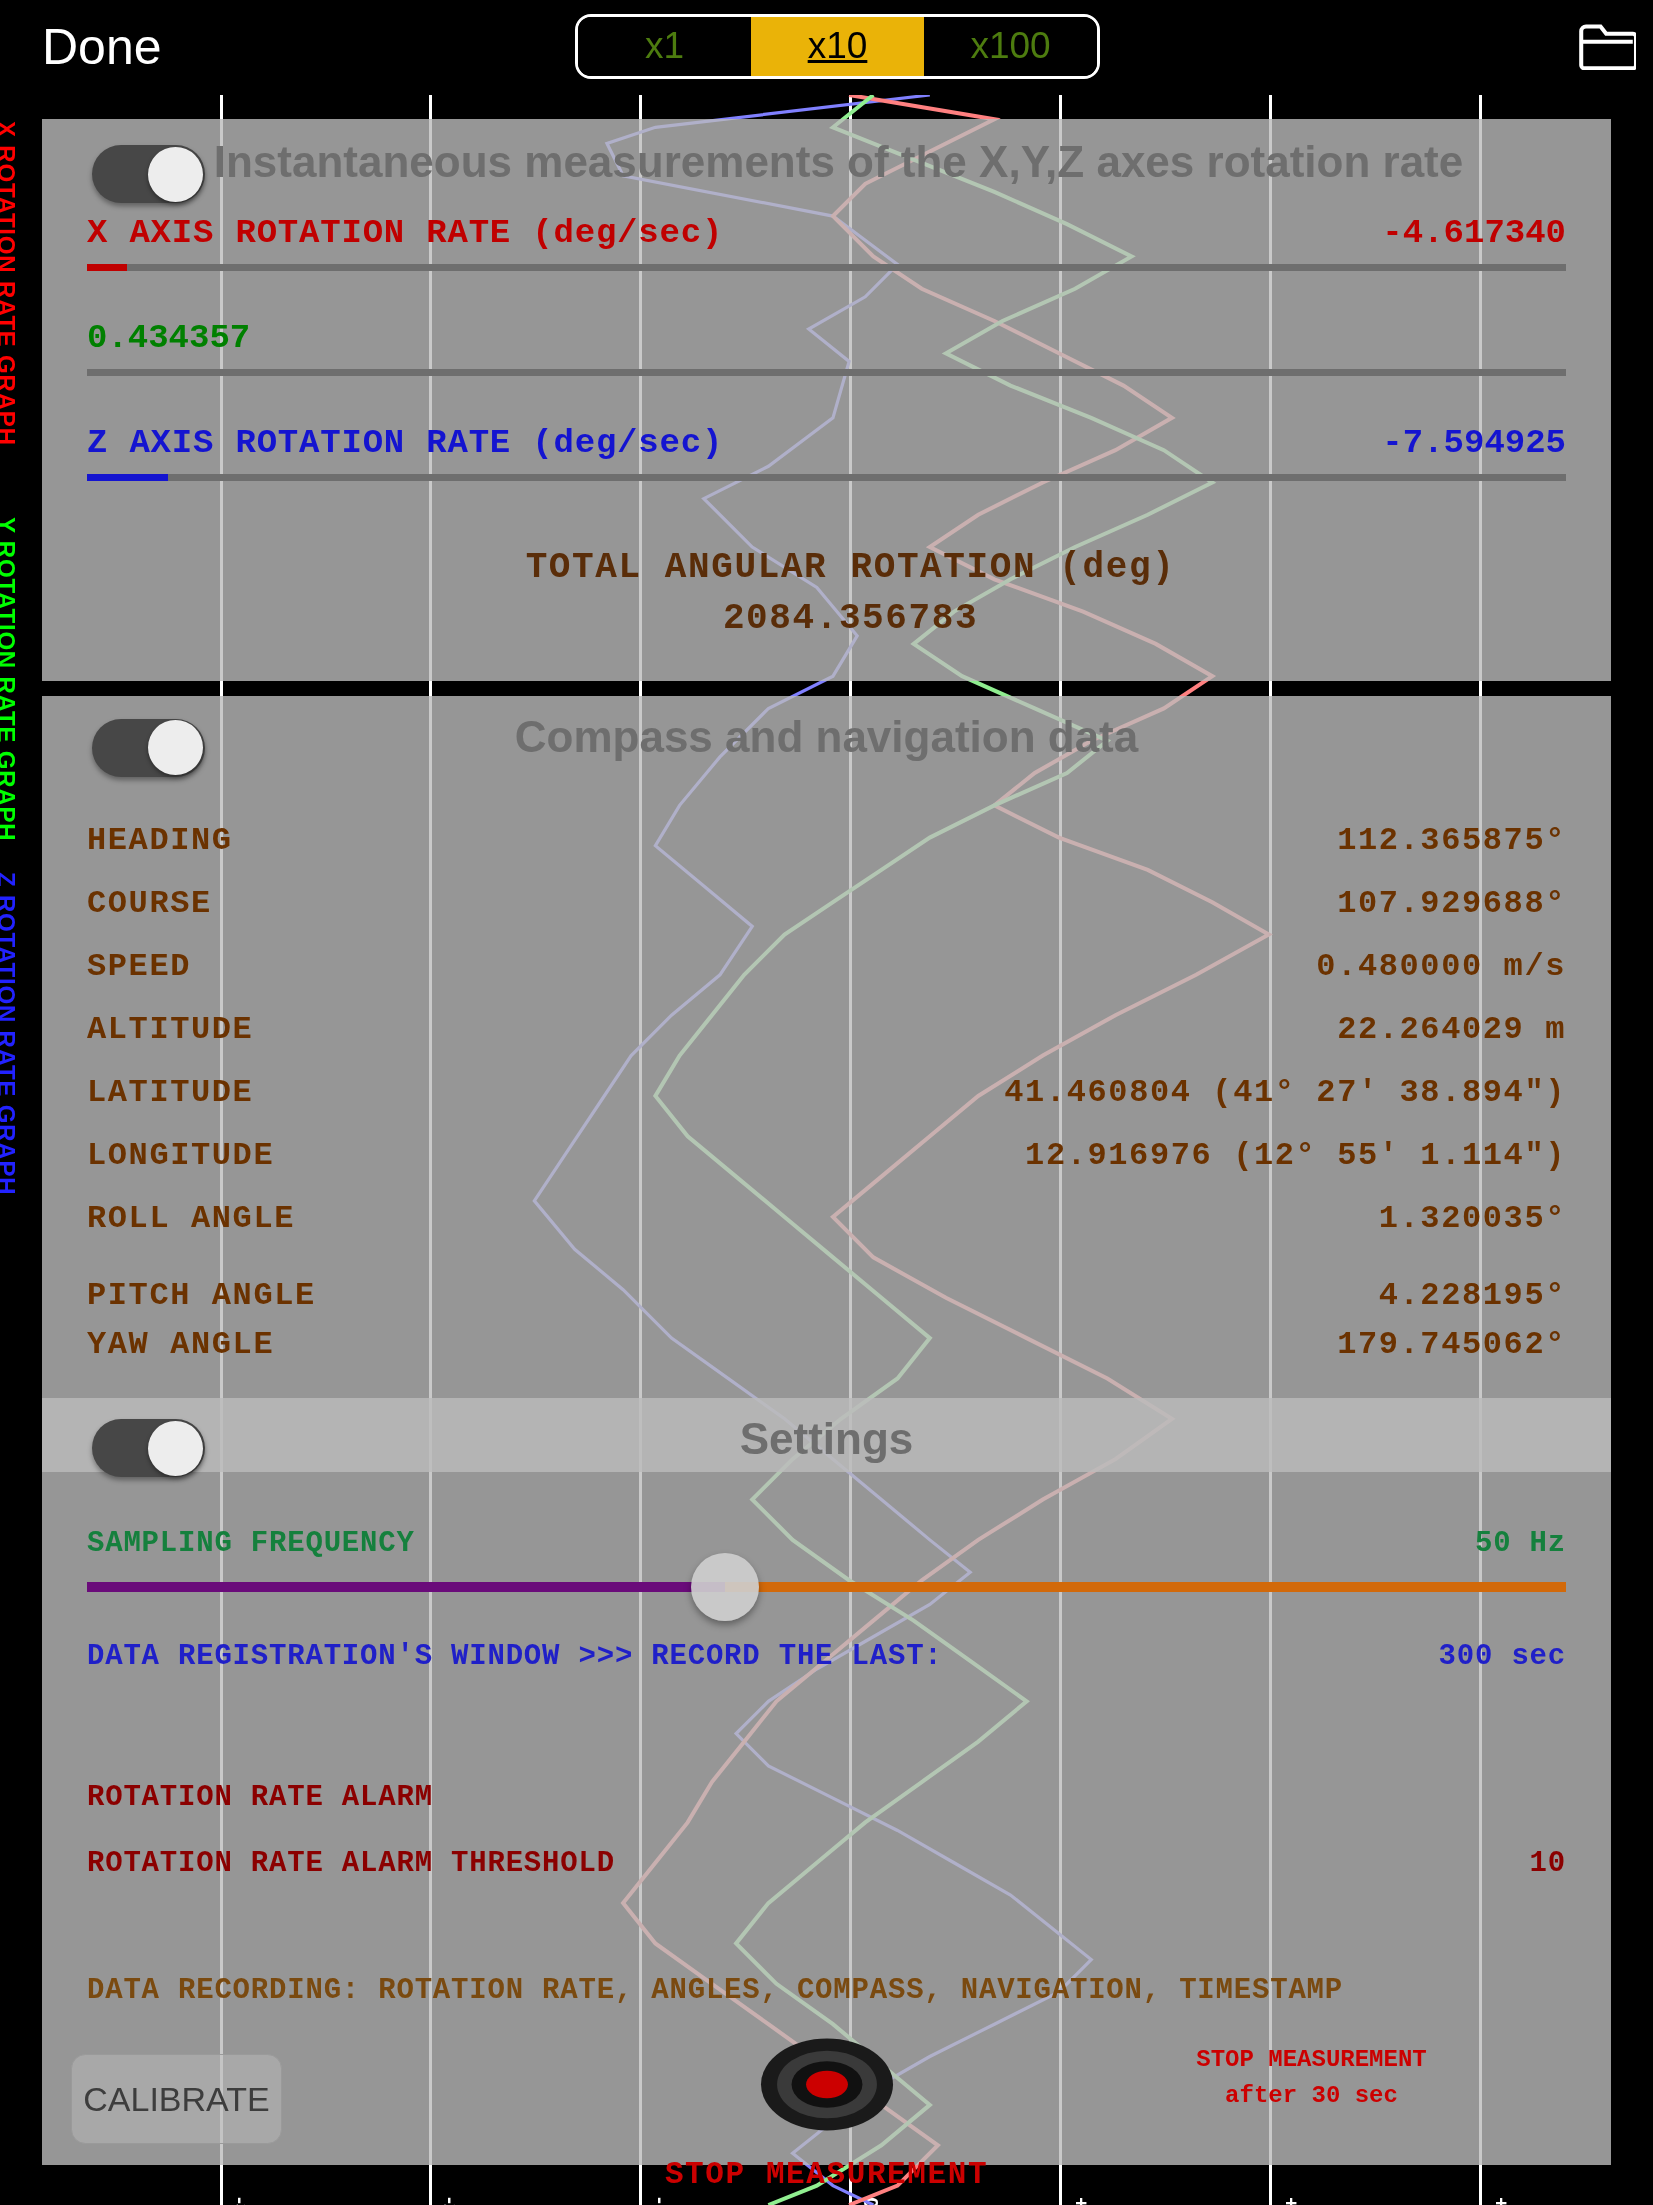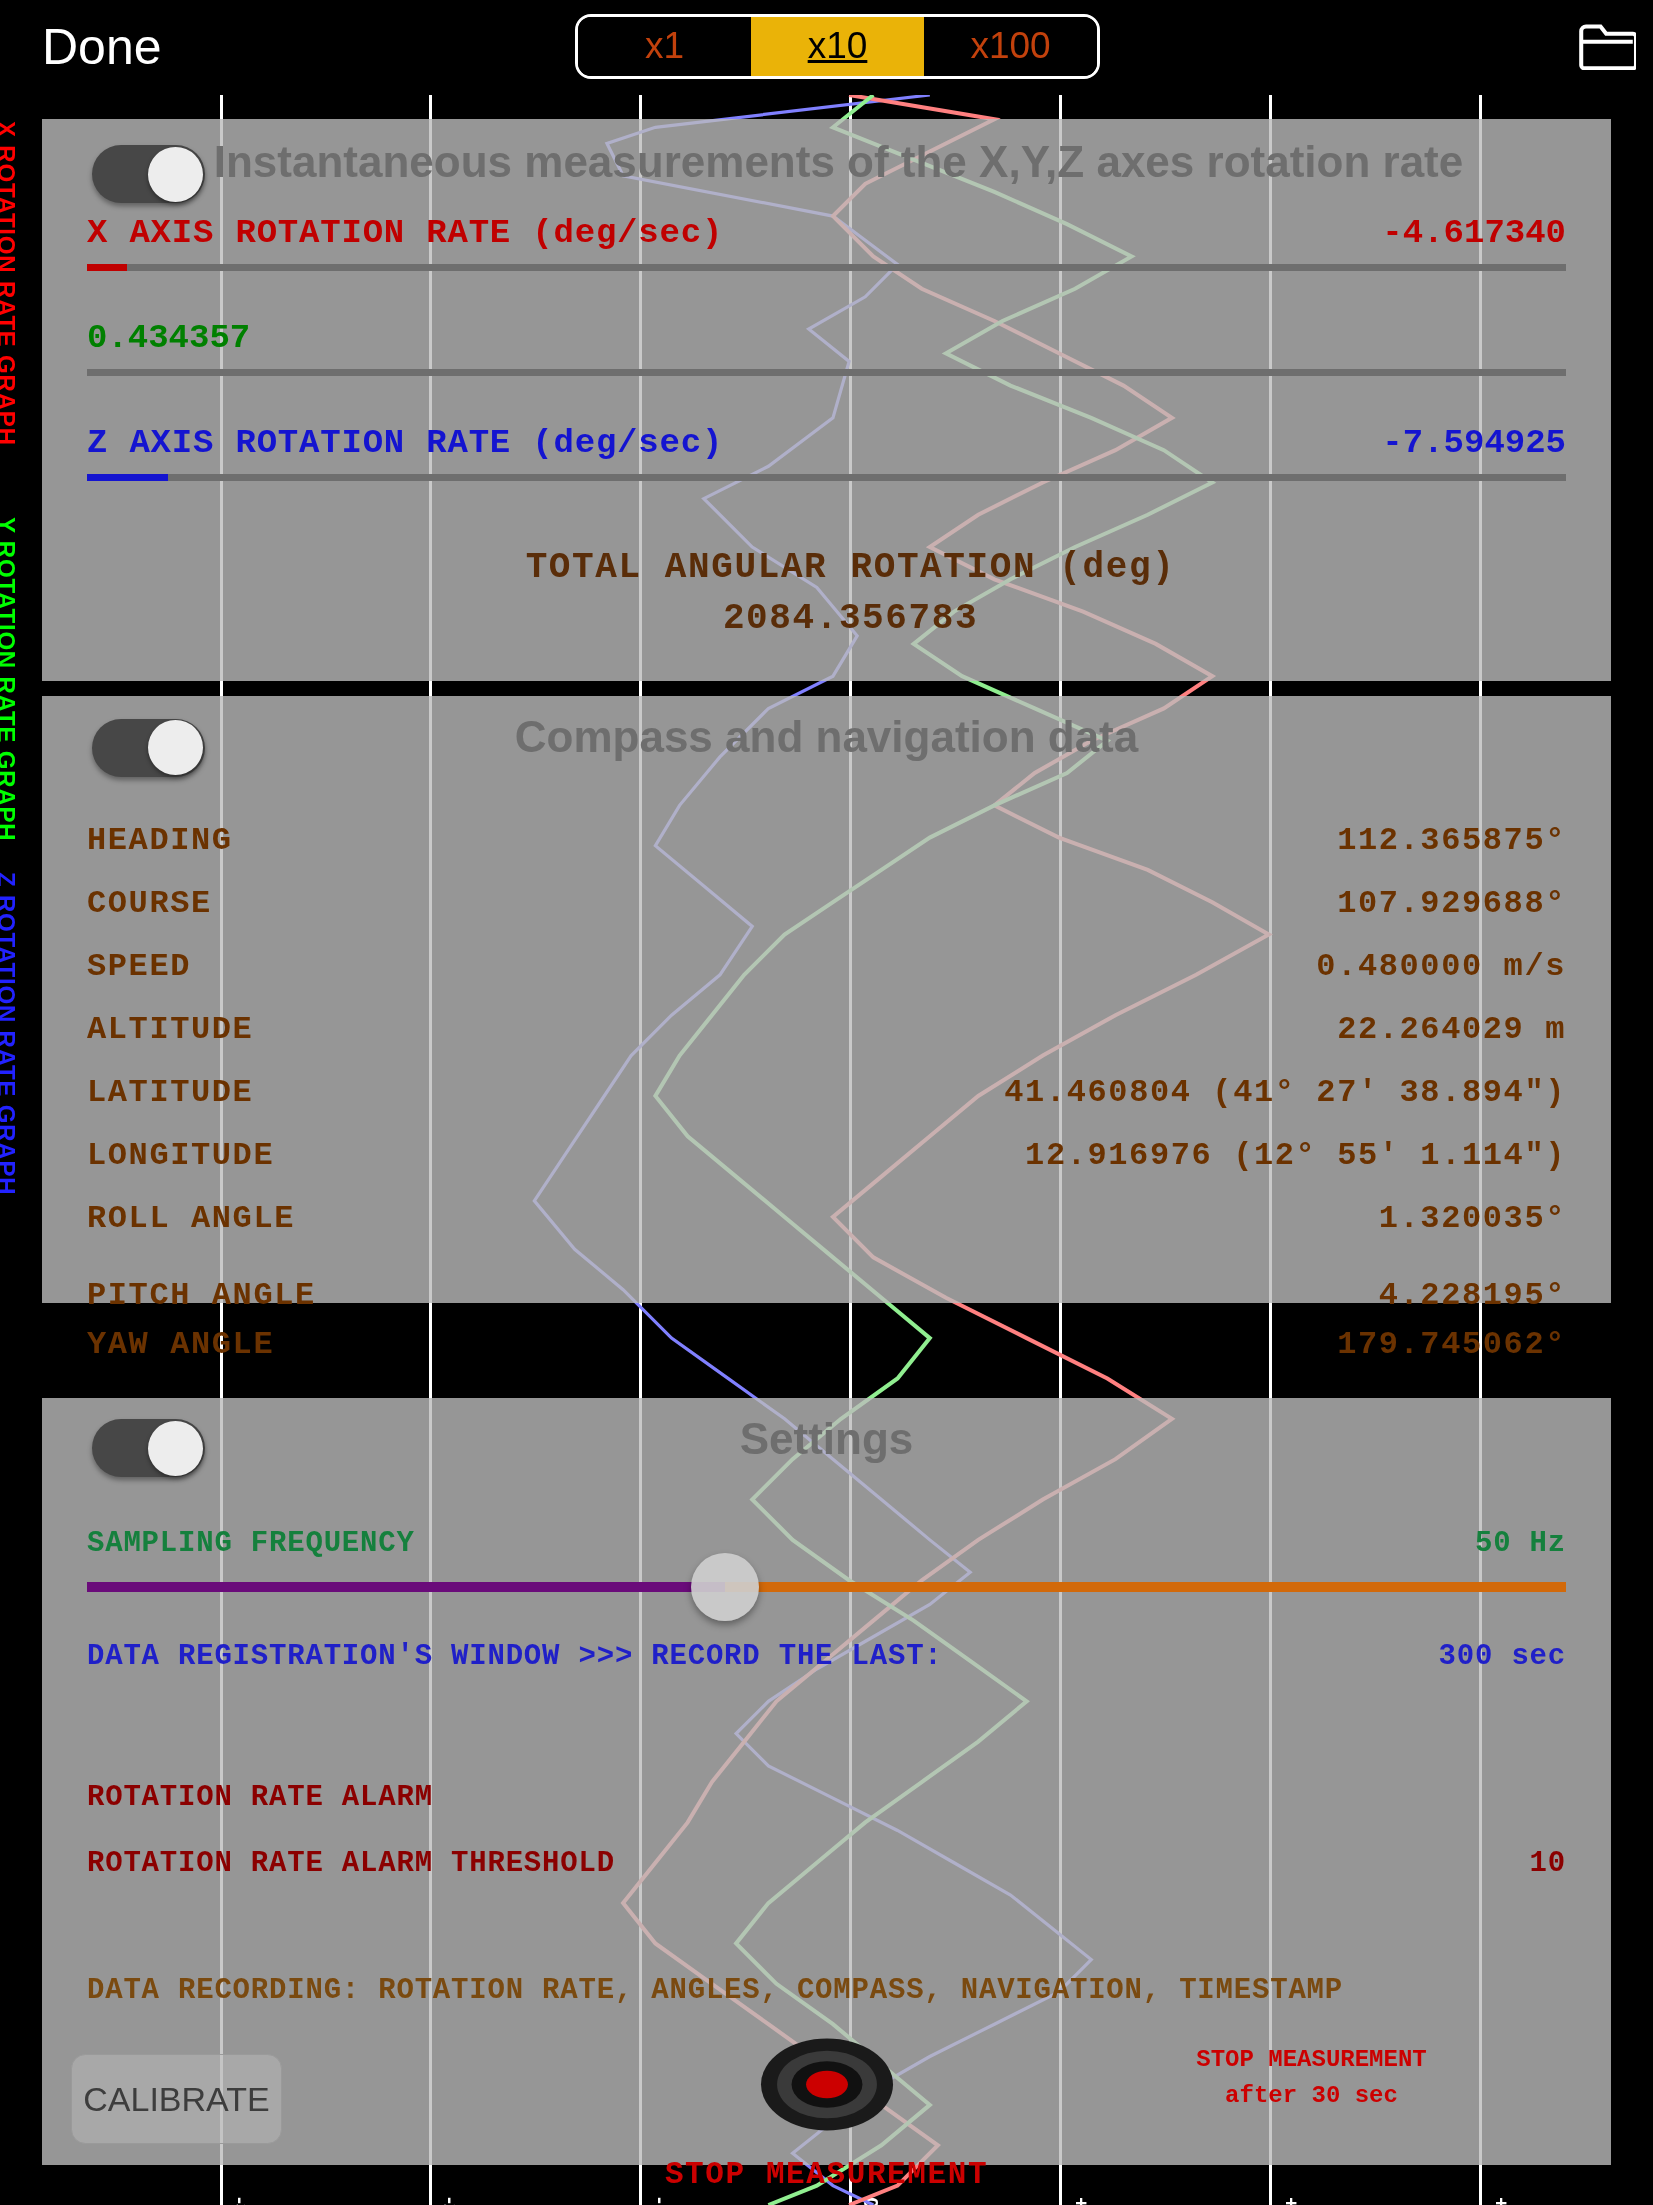--- a/index.html
+++ b/index.html
@@ -18,21 +18,21 @@
     position:absolute; left:42px; top:18px;
     color:#fff; font-size:50px; letter-spacing:0px;
   }
   #seg {
     position:absolute; left:575px; top:13.7px; width:525px; height:65px;
     border:3.2px solid #fff; border-radius:16px; display:flex; overflow:hidden;
     background:#000;
   }
   .seg-item {
     flex:1; display:flex; align-items:center; justify-content:center;
-    color:#c2410c; background:#000; font-size:37px;
+    color:#4d7c0f; background:#000; font-size:37px;
   }
   .seg-item.active { background:#eab308; color:#000;text-decoration:underline; }
   #folder-icon { position:absolute; left:1578px; top:20px; }
 
   
   #graph-area {
     position:absolute; left:42px; top:95px; width:1569px; height:2110px;
     background:#000; overflow:hidden;
   }
   .vgrid { position:absolute; top:0; bottom:0; width:3.2px; background:#ffffff; }
@@ -49,21 +49,21 @@
     writing-mode:vertical-rl; text-orientation:mixed; white-space:nowrap;
     letter-spacing:0.8px; font-family:"Liberation Sans", sans-serif;
   }
 
   
   .panel {
     position:absolute; left:42px; width:1569px;
     background:rgba(188,188,188,0.80);
   }
   #panel-rotation  { top:119px;  height:562px;padding-left:24px; }
-  #panel-compass   { top:696px;  height:607px; }
+  #panel-compass   { top:696px;  height:776px; }
   #panel-settings  { top:1398px; height:767px; }
 
   .panel-title {
     text-align:center; color:#6e6e6e; font-size:44px; font-weight:bold;
     padding-top:18px; font-family:"Liberation Sans", sans-serif;
   }
   #panel-compass .panel-title  { padding-top:16px; }
   #panel-settings .panel-title { padding-top:16px; }
 
   .toggle {

